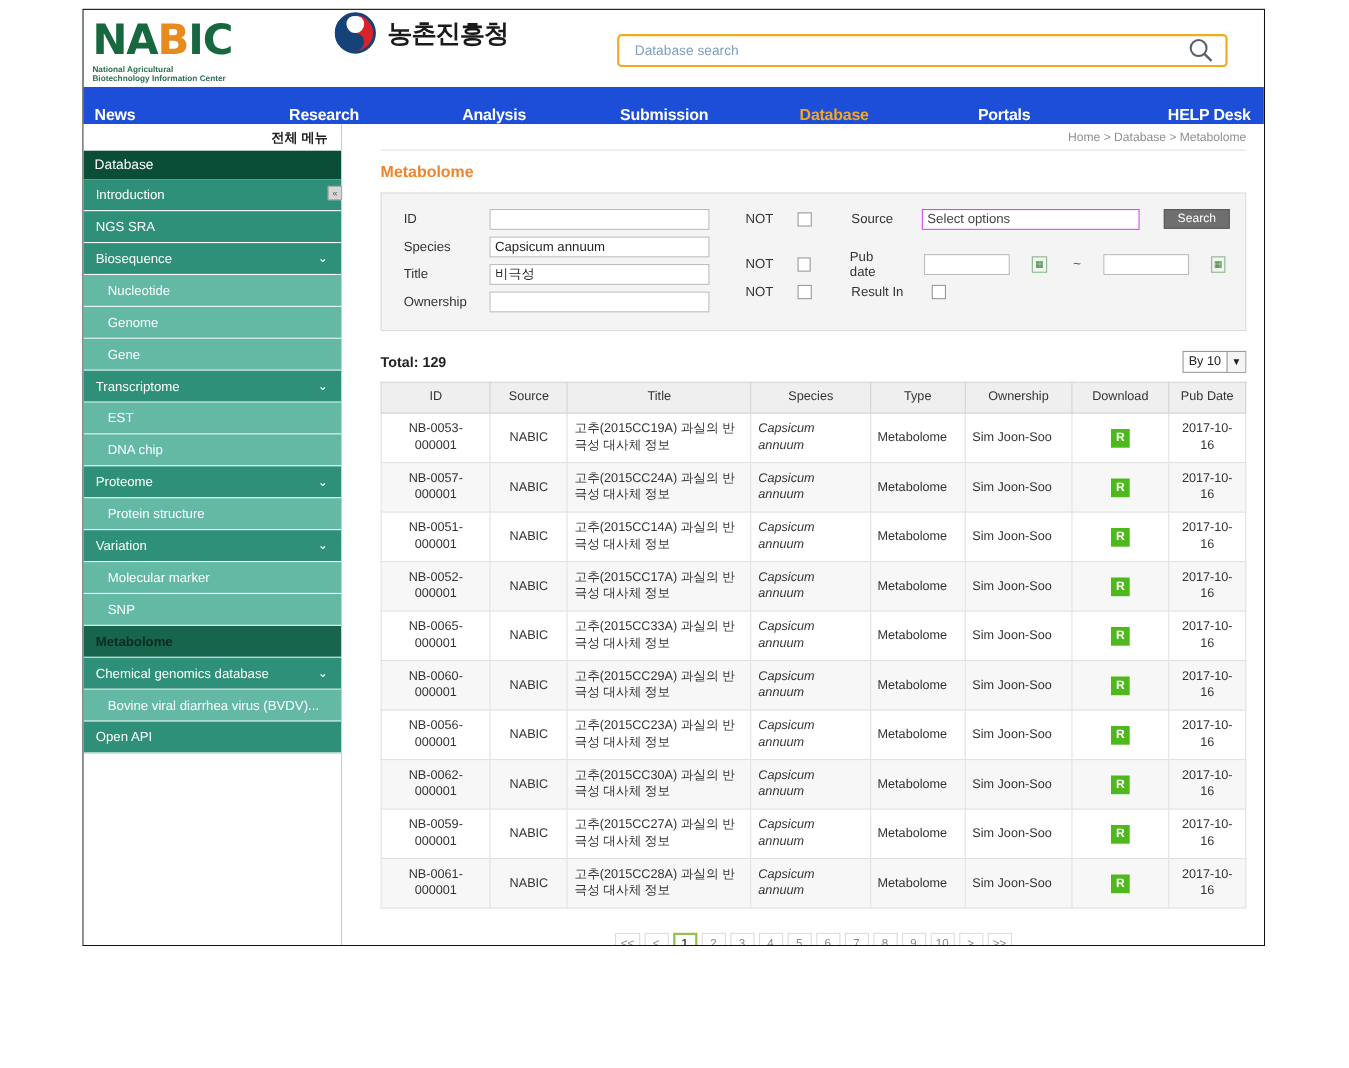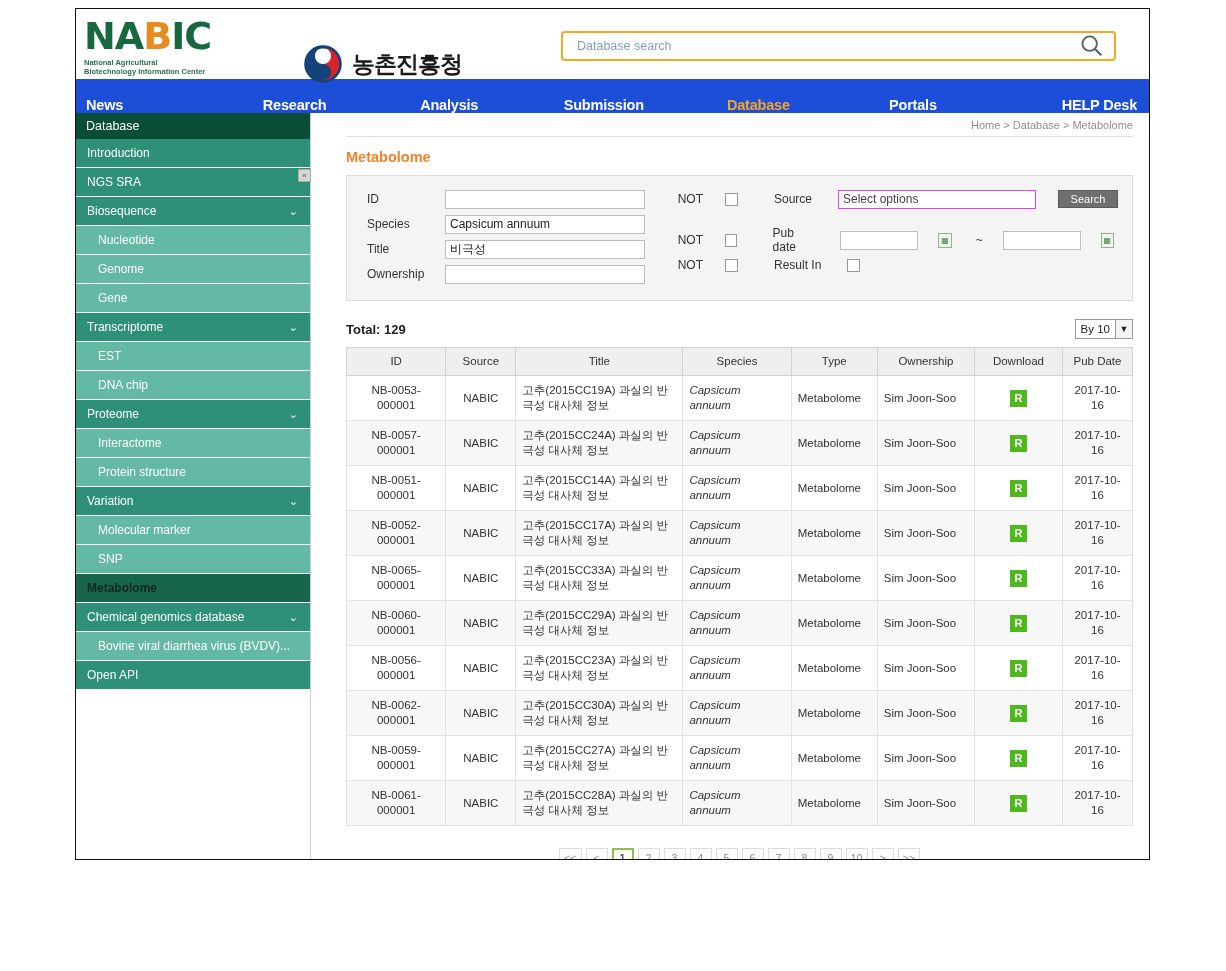--- a/index.html
+++ b/index.html
@@ -36,21 +36,21 @@
     font-size: 38px; font-weight: bold; letter-spacing: -1px;
     line-height: 38px; font-family: "DejaVu Sans", sans-serif;
   }
   .logo-word .g { color: #17683f; }
   .logo-word .o { color: #e98a1f; }
   .logo-sub {
     font-size: 7.5px; color: #2a6e4e; line-height: 9px;
     margin-top: 3px; font-weight: bold;
   }
   .rda-block {
-    position: absolute; left: 228px; top: 36px;
+    position: absolute; left: 228px; top: 2px;
     display: flex; align-items: center; gap: 10px;
   }
   .rda-mark { width: 38px; height: 38px; }
   .rda-text {
     font-size: 23px; font-weight: bold; color: #1a1a1a;
     letter-spacing: -1px;
   }
   .search-wrap {
     position: absolute; left: 485px; top: 22px;
     width: 555px; height: 30px;
@@ -300,20 +300,21 @@
       <div class="nav-item center ">Analysis</div>
       <div class="nav-item center ">Submission</div>
       <div class="nav-item center active">Database</div>
       <div class="nav-item center ">Portals</div>
       <div class="nav-item last ">HELP Desk</div>
     </div>
 
   <div class="body-area">
 
     <div class="sidebar">
+      <div class="allmenu">전체 메뉴</div>
       <div class="side-title">Database</div>
       <div id="side-list">
           <div class="side-item">
             <span>Introduction</span>
           </div>
           <div class="side-item">
             <span>NGS SRA</span>
           </div>
           <div class="side-item">
             <span>Biosequence</span>
@@ -334,23 +335,20 @@
           </div>
           <div class="side-item sub">
             <span>EST</span>
           </div>
           <div class="side-item sub">
             <span>DNA chip</span>
           </div>
           <div class="side-item">
             <span>Proteome</span>
             <span class="chev">⌄</span>
-          </div>
-          <div class="side-item sub">
-            <span>Interactome</span>
           </div>
           <div class="side-item sub">
             <span>Protein structure</span>
           </div>
           <div class="side-item">
             <span>Variation</span>
             <span class="chev">⌄</span>
           </div>
           <div class="side-item sub">
             <span>Molecular marker</span>

